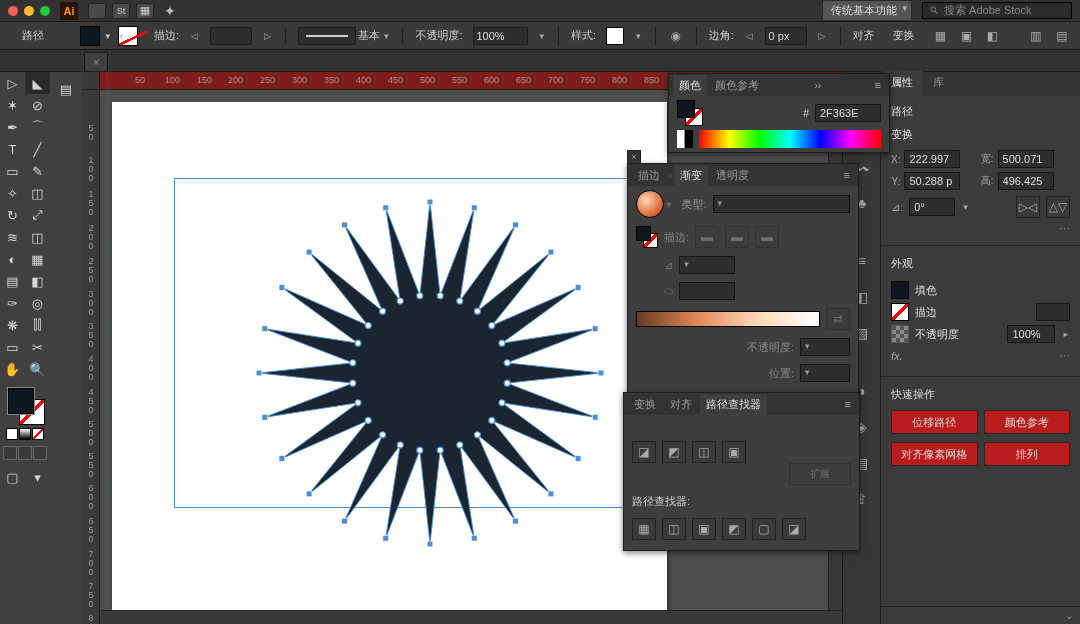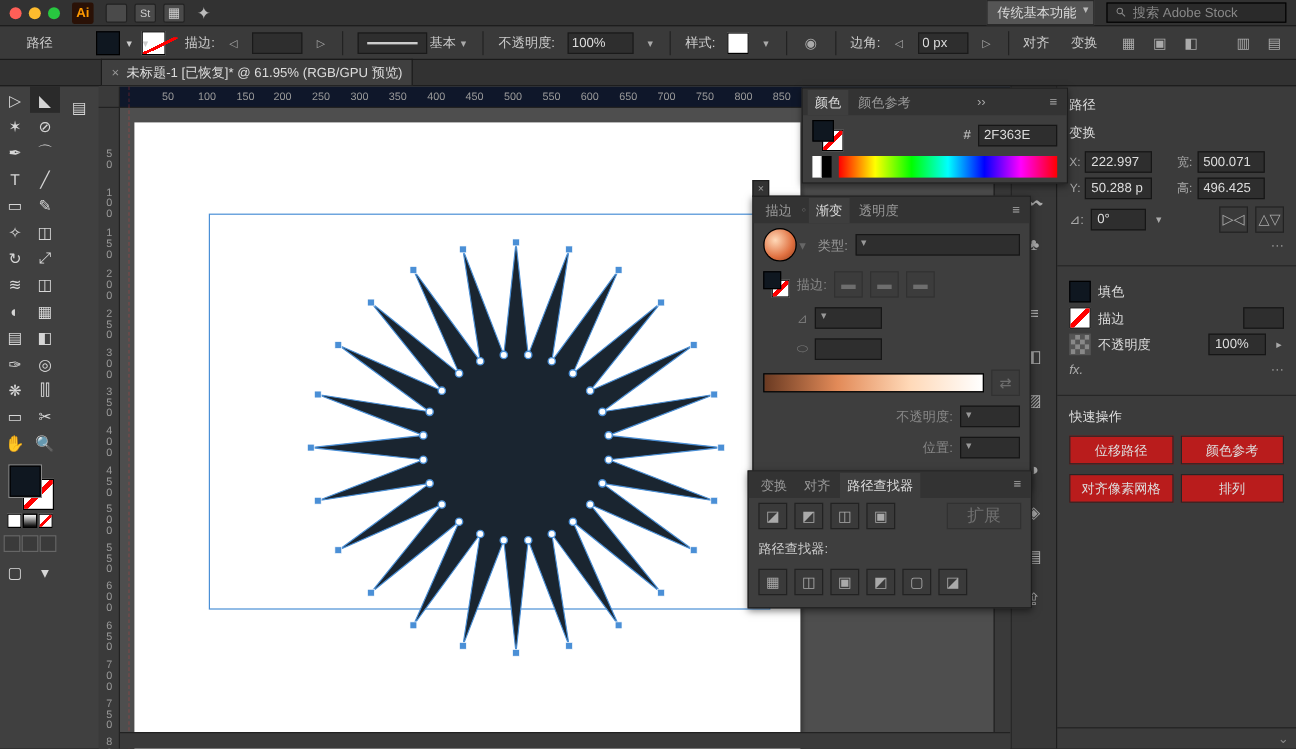--- a/index.html
+++ b/index.html
@@ -58,21 +58,21 @@
   .mini-sw{display:flex;gap:1px;margin-top:2px;}
   .mini-sw div{width:12px;height:12px;border:1px solid #000;}
   .mini-sw .a{background:#fff;}
   .mini-sw .b{background:linear-gradient(#fff,#000);}
   .mini-sw .c{background:#fff;position:relative;}
   .mini-sw .c::after{content:"";position:absolute;inset:0;background:linear-gradient(to top left,transparent 42%,red 42%,red 58%,transparent 58%);}
   .drawmodes{display:flex;gap:1px;margin-top:6px;}
   .drawmodes div{width:14px;height:14px;border:1px solid #666;background:#3a3a3a;}
 
   .canvas-wrap{ flex:1; position:relative; background:#4e4e4e; overflow:hidden;}
-  .ruler-h{position:absolute;left:18px;right:0;top:0;height:18px;background:#0f172a;border-bottom:1px solid #222;color:#999;font-size:9px;text-align:right;}
+  .ruler-h{position:absolute;left:18px;right:0;top:0;height:18px;background:#7f1d1d;border-bottom:1px solid #222;color:#999;font-size:9px;text-align:right;}
   .ruler-h span{position:absolute;top:3px;}
   .ruler-v{position:absolute;left:0;top:18px;bottom:0;width:18px;background:#3a3a3a;border-right:1px solid #222;color:#999;font-size:9px;}
   .ruler-v span{position:absolute;left:2px;width:14px;text-align:center;line-height:9px;}
   .ruler-corner{position:absolute;left:0;top:0;width:18px;height:18px;background:#3a3a3a;border-right:1px solid #222;border-bottom:1px solid #222;}
   .artboard{position:absolute;left:30px;top:30px;width:555px;height:554px;background:#fff;box-shadow:2px 2px 4px rgba(0,0,0,.4);}
   .bbox{position:absolute;left:62px;top:76px;width:468px;height:330px;border:1px solid #4a8fd6;}
   .doc-guide{position:absolute;top:0;bottom:0;border-left:1px dashed rgba(255,60,60,.25);}
 
   .star-shape{position:absolute;left:158px;top:111px;width:380px;height:380px;}
   .star-shape svg{width:100%;height:100%;}
@@ -88,21 +88,21 @@
 
   .hue-strip{width:200px;height:18px;background:linear-gradient(to right,#ff0000,#ffff00,#00ff00,#00ffff,#0000ff,#ff00ff,#ff0000);}
   .hue-strip2{display:flex;}
   .hue-strip2 .l{width:8px;height:18px;background:#fff;border-right:1px solid #999;}
   .hue-strip2 .r{width:8px;height:18px;background:#000;}
 
   .field{background:#2e2e2e;border:1px solid #161616;color:#ddd;height:18px;padding:0 4px;font-size:11px;}
   .drop::after{content:" ▾";color:#999;font-size:9px;}
   .row{display:flex;align-items:center;gap:6px;padding:4px 8px;}
   .pf-btn{width:24px;height:22px;background:#3a3a3a;border:1px solid #222;display:flex;align-items:center;justify-content:center;color:#aaa;font-size:12px;}
-  .pf-btn.wide{width:62px;font-size:14px;}
+  .pf-btn.wide{width:62px;font-size:10px;margin-top:44px;}
   .pf-btn.dis{opacity:.45;}
   .sec-title{padding:5px 8px;color:#ccc;font-size:11px;}
 
   .dock { width:38px; background:#383838; display:flex;flex-direction:column;align-items:center;gap:10px;padding-top:10px;border-left:1px solid #1e1e1e;}
   .dock .dbtn{width:26px;height:26px;display:flex;align-items:center;justify-content:center;color:#aaa;font-size:14px;}
 
   .prop-panel{width:200px;background:#3b3b3b;display:flex;flex-direction:column;border-left:1px solid #1e1e1e;}
   .pp-tabs{display:flex;height:24px;background:#333;align-items:flex-end;}
   .pp-tabs .ptab{padding:4px 10px;color:#999;border-bottom:2px solid transparent;}
   .pp-tabs .ptab.a{color:#eee;background:#3b3b3b;}
@@ -181,21 +181,20 @@
   <div class="hdr-icon">▣</div>
   <div class="hdr-icon">◧</div>
   <div class="spacer"></div>
   <div class="hdr-icon">▥</div>
   <div class="hdr-icon">▤</div>
 </div>
 
 <div class="doctab">
   <div class="tab">
     <span class="x">×</span>
-    <span>未标题-1 [已恢复]* @ 61.95% (RGB/GPU 预览)</span>
   </div>
 </div>
 
 <div class="main">
 
   <div class="toolbar">
     <div class="trow">
         <div class="tcell">▷</div>
         <div class="tcell sel">◣</div>
       </div>
@@ -389,20 +388,24 @@
     <div class="dbtn">◧</div>
     <div class="dbtn">▨</div>
     <div style="height:12px"></div>
     <div class="dbtn">◑</div>
     <div class="dbtn">◈</div>
     <div class="dbtn">▤</div>
     <div class="dbtn">⇪</div>
   </div>
 
   <div class="prop-panel">
+    <div class="pp-tabs">
+      <div class="ptab a">属性</div>
+      <div class="ptab">库</div>
+    </div>
     <div class="pp-head">路径</div>
     <div class="pp-sec">变换</div>
     <div class="pp-sec">
       <div class="lblgrid">
         <span class="lbl">X:</span>
           <input class="field" value="222.997" style="">
         <span class="lbl">宽:</span>
           <input class="field" value="500.071" style="">
         <span class="lbl">Y:</span>
           <input class="field" value="50.288 p" style="">
@@ -413,20 +416,21 @@
         <span class="lbl" style="color:#aaa">⊿:</span>
         <input class="field" style="width: 46px;" value="0°">
           <span class="chev">▾</span>
         <div style="flex:1"></div>
         <div class="pf-btn">▷◁</div>
         <div class="pf-btn">△▽</div>
       </div>
       <div style="text-align:right;color:#888;margin-top:4px;">⋯</div>
     </div>
     <div class="divider"></div>
+    <div class="pp-sec">外观</div>
     <div class="pp-sec">
       <div class="row" style="padding:2px 0;">
         <div style="width:18px;height:18px;background:#0f1720;border:1px solid #000;"></div>
         <span>填色</span>
       </div>
       <div class="row" style="padding:2px 0;">
         <div style="width:18px;height:18px;background:#fff;border:1px solid #000;position:relative;">
             <div style="position:absolute;inset:0;background:linear-gradient(to top left,transparent 42%,red 42%,red 58%,transparent 58%);"></div>
           </div>
         <span>描边</span>

